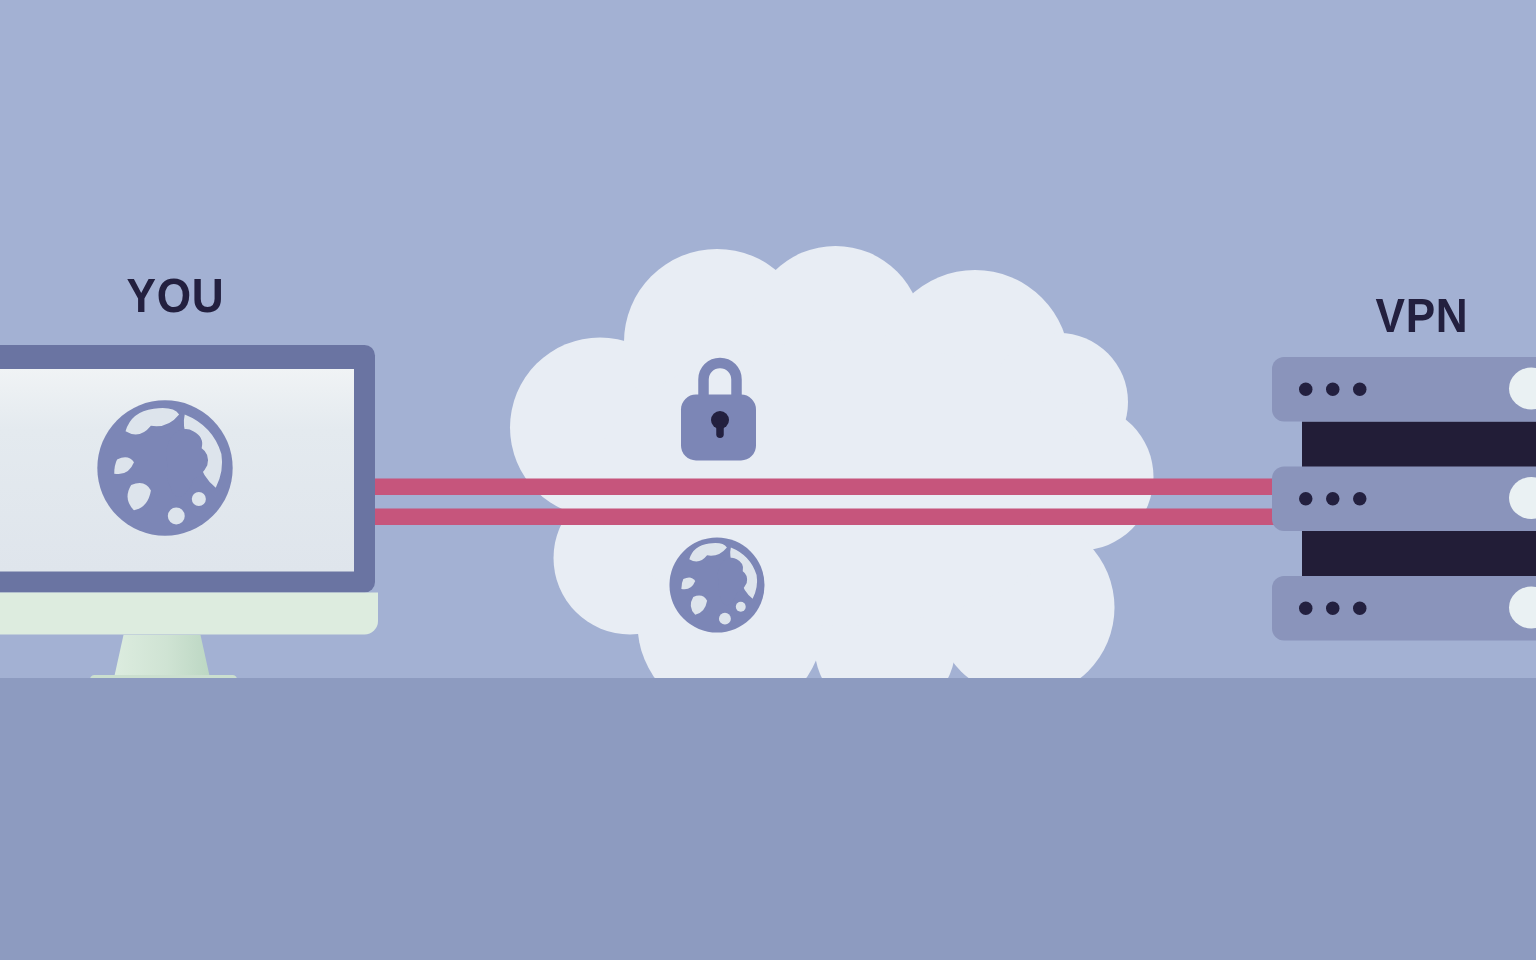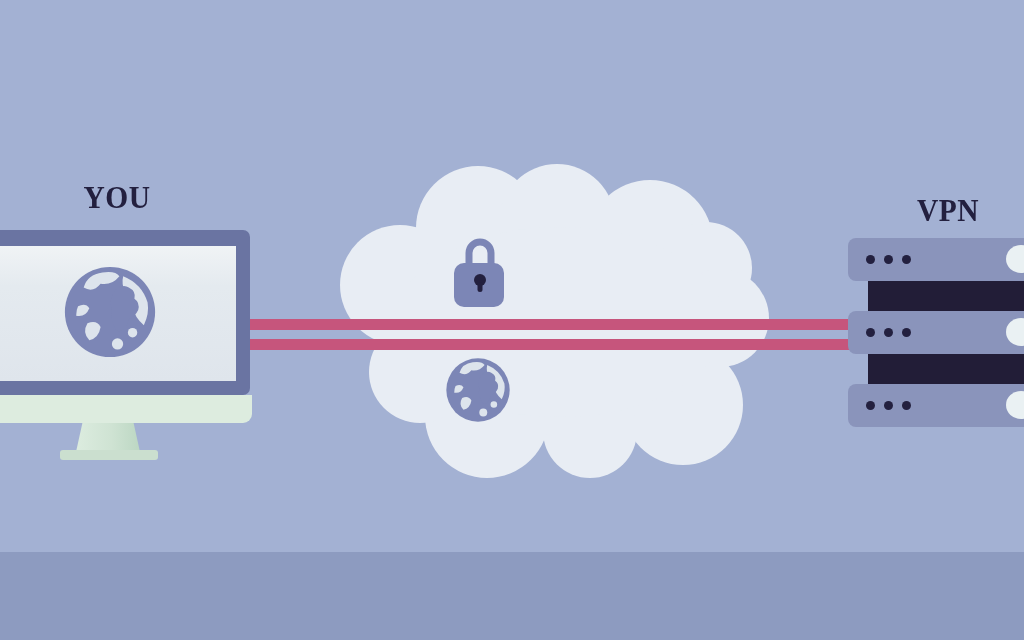--- a/index.html
+++ b/index.html
@@ -1,19 +1,19 @@
 <!DOCTYPE html>
 <html style="--background: #a3b1d3; --cloud: #e8edf4; --connection-pink: #c6557c; --monitor-frame: #6a74a2; --screen: #e4eaef; --stand-mint: #ddecdf; --globe-purple: #7c86b6; --globe-land-light: #dde4ec; --server-body: #8a94bb; --server-dark: #221d37; --server-led-white: #eaf1f3; --text-dark: #23203f;"><head>
 <meta charset="utf-8">
 <style>
   html,body{margin:0;padding:0;background:#8d9bc0;}
   .stage{
-    position:relative;width:1024px;height:552px;overflow:hidden;
+    position:relative;width:1024px;height:452px;overflow:hidden;
     background:var(--background,#a3b1d3);
-    font-family:Liberation Serif, serif;
+    font-family:Liberation Sans, sans-serif;
   }
   .abs{position:absolute;}
   .heading{
     font-weight:bold;color:var(--text-dark,#23203f);
     transform:scaleX(.92);transform-origin:left top;
     letter-spacing:.5px;white-space:nowrap;
   }
   .heading.center{transform-origin:center top;text-align:center;}
 
   

